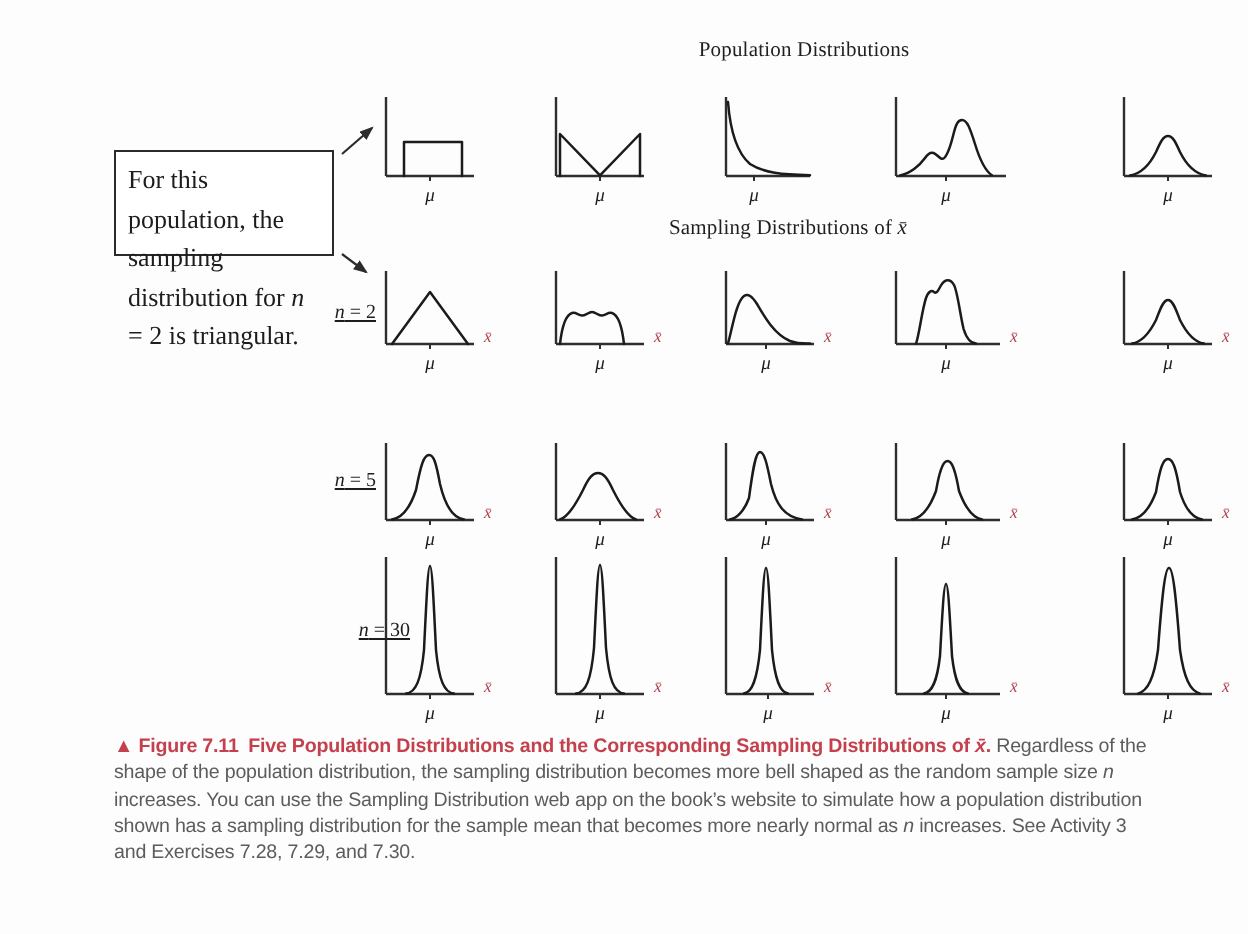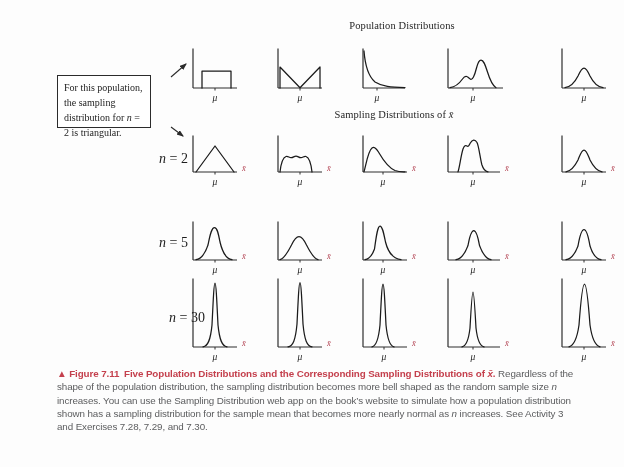--- a/index.html
+++ b/index.html
@@ -1,23 +1,23 @@
 <!DOCTYPE html>
 <html><head>
 <meta charset="utf-8">
 <style>
   html,body{margin:0;padding:0;background:#ffffff;}
   .page{position:relative;width:624px;height:467px;background:#fdfdfd;overflow:hidden;
         font-family:"Liberation Serif",serif;}
   .ser-title{position:absolute;text-align:center;font-size:10.5px;color:#1f1f1f;
              font-family:"Liberation Serif",serif;letter-spacing:.1px;}
-  .callout{position:absolute;left:57px;top:75px;width:94px;height:53px;box-sizing:border-box;
-           border:1px solid #2b2b2b;background:#fff;padding:4px 6px;font-size:10px;
+  .callout{position:absolute;left:57px;top:75px;width:110px;height:53px;box-sizing:border-box;
+           border:1px solid #2b2b2b;background:#fff;padding:4px 6px;font-size:13px;
            line-height:1.5;color:#1d1d1d;}
-  .row-label{position:absolute;width:50px;text-align:right;font-size:14px;color:#1d1d1d;}
+  .row-label{position:absolute;width:50px;text-align:right;font-size:10px;color:#1d1d1d;text-decoration:underline;}
   .it{font-style:italic;}
   .overlay{position:absolute;left:0;top:0;pointer-events:none;}
   .plot-svg{position:absolute;overflow:visible;}
   .caption{position:absolute;left:57px;top:367px;width:517px;margin:0;
            font-family:"Liberation Sans",sans-serif;font-size:9.8px;line-height:13.3px;
            letter-spacing:-0.1px;color:#5b5c5e;}
   .red{color:#c4404d;font-weight:bold;}
   .redital{color:#c4404d;font-weight:bold;font-style:italic;}
   .gray{color:#5b5c5e;}
   .grayital{color:#5b5c5e;font-style:italic;}

